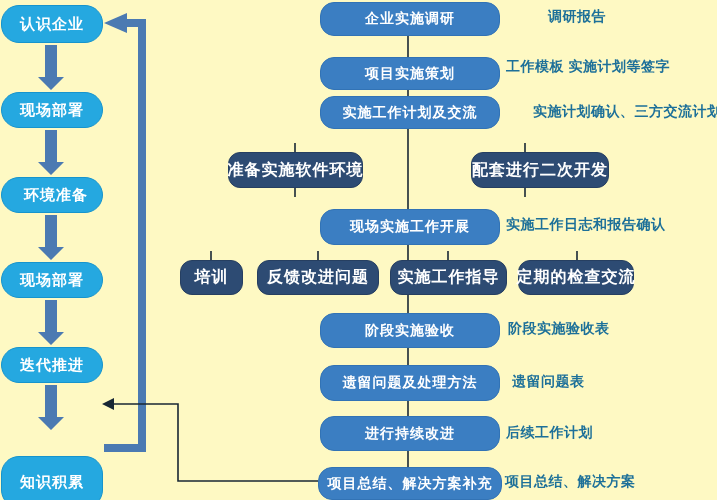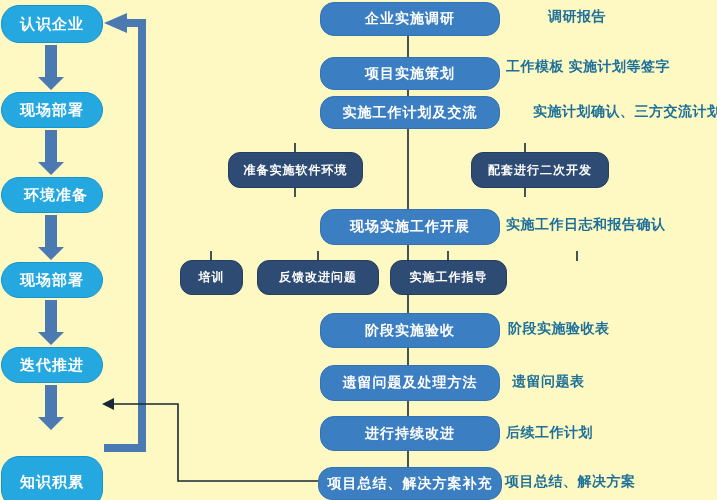--- a/index.html
+++ b/index.html
@@ -3,21 +3,21 @@
 <meta charset="utf-8">
 <style>
   html,body{margin:0;padding:0;background:#ffffff;}
   body{font-family:"Liberation Sans","DejaVu Sans",sans-serif;}
   .canvas{position:relative;width:717px;height:500px;background:#fef9c3;overflow:hidden;}
   .canvas svg.wires{position:absolute;left:0;top:0;z-index:0;}
   .box{position:absolute;z-index:2;display:flex;align-items:center;justify-content:center;
        color:#ffffff;font-weight:bold;text-align:center;box-sizing:border-box;white-space:nowrap;}
   .stage{background:#25a8e0;border:1px solid #1694cd;border-radius:18px;font-size:15px;letter-spacing:1px;}
   .proc{background:#3b7ec2;border:1px solid #3273b5;border-radius:14px;font-size:14px;letter-spacing:1px;}
-  .supp{background:#2d4b73;border:1px solid #263f61;border-radius:12px;font-size:12px;letter-spacing:1px;}
+  .supp{background:#2d4b73;border:1px solid #263f61;border-radius:12px;font-size:16px;letter-spacing:1px;}
   .note{position:absolute;z-index:2;color:#1d7099;font-weight:bold;font-size:14px;white-space:nowrap;letter-spacing:0.5px;}
 </style>
 </head>
 <body>
 
 <div class="canvas">
 
   <svg class="wires" width="717" height="500" viewBox="0 0 717 500">
 
     <g fill="#4b7ab2">
@@ -63,20 +63,21 @@
   <div class="box proc" style="left:320px;top:313px;width:180px;height:35px;">阶段实施验收</div>
   <div class="box proc" style="left:320px;top:365px;width:180px;height:36px;">遗留问题及处理方法</div>
   <div class="box proc" style="left:320px;top:416px;width:180px;height:35px;">进行持续改进</div>
   <div class="box proc" style="left:318px;top:467px;width:184px;height:33px;">项目总结、解决方案补充</div>
 
   <div class="box supp" style="left:228px;top:152px;width:135px;height:36px;">准备实施软件环境</div>
   <div class="box supp" style="left:471px;top:152px;width:138px;height:36px;">配套进行二次开发</div>
   <div class="box supp" style="left:180px;top:260px;width:63px;height:35px;">培训</div>
   <div class="box supp" style="left:257px;top:260px;width:122px;height:35px;">反馈改进问题</div>
   <div class="box supp" style="left:390px;top:260px;width:117px;height:35px;">实施工作指导</div>
+  <div class="box supp" style="left:518px;top:260px;width:116px;height:35px;">定期的检查交流</div>
 
   <div class="note" style="left:508px;top:8px;margin-left:40px;">调研报告</div>
   <div class="note" style="left:506px;top:58px;">工作模板 实施计划等签字</div>
   <div class="note" style="left:533px;top:103px;">实施计划确认、三方交流计划书</div>
   <div class="note" style="left:508px;top:320px;">阶段实施验收表</div>
   <div class="note" style="left:506px;top:216px;">实施工作日志和报告确认</div>
   <div class="note" style="left:512px;top:373px;">遗留问题表</div>
   <div class="note" style="left:506px;top:424px;">后续工作计划</div>
   <div class="note" style="left:505px;top:473px;">项目总结、解决方案</div>
 

